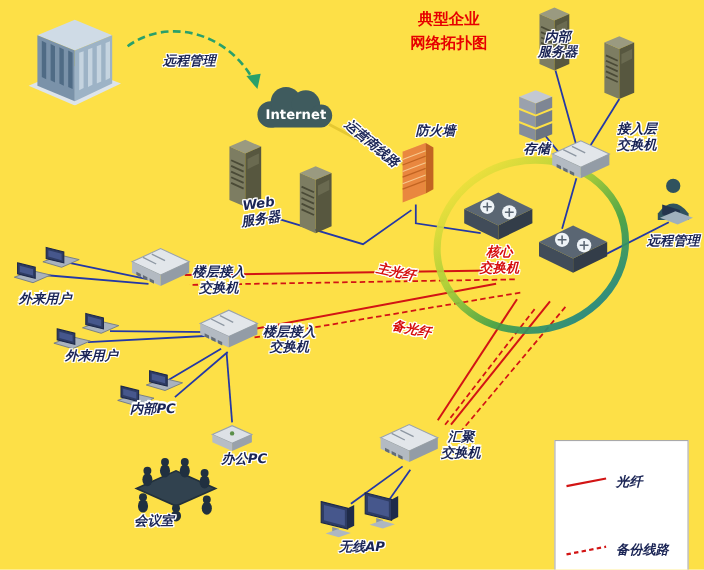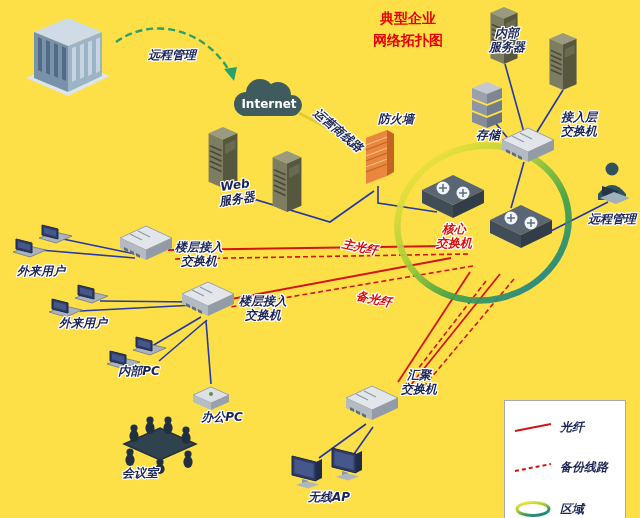--- a/index.html
+++ b/index.html
@@ -331,46 +331,32 @@
   <div class="lbl red" style="left:352px;top:292px;width:44px;transform:rotate(12deg)">备光纤</div>
   <div class="lbl" style="left:170px;top:240px;width:58px">楼层接入
 交换机</div>
   <div class="lbl" style="left:234px;top:294px;width:58px">楼层接入
 交换机</div>
   <div class="lbl" style="left:10px;top:264px;width:62px">外来用户</div>
   <div class="lbl" style="left:52px;top:316px;width:62px">外来用户</div>
   <div class="lbl" style="left:110px;top:364px;width:58px">内部PC</div>
   <div class="lbl" style="left:194px;top:410px;width:56px">办公PC</div>
   <div class="lbl" style="left:114px;top:466px;width:52px">会议室</div>
-  <div class="lbl" style="left:396px;top:368px;width:46px">汇聚
+  <div class="lbl" style="left:396px;top:390px;width:46px">汇聚
 交换机</div>
   <div class="lbl" style="left:300px;top:490px;width:58px">无线AP</div>
 
   <div class="legend">
     <div class="legend-row">
       <svg width="40" height="16" viewBox="0 0 40 16">
         <line x1="2" y1="12" x2="38" y2="5" stroke="#d21414" stroke-width="2"></line>
       </svg>
       <span>光纤</span>
     </div>
     <div class="legend-row">
       <svg width="40" height="16" viewBox="0 0 40 16">
         <line x1="2" y1="12" x2="38" y2="5" stroke="#d21414" stroke-width="2" stroke-dasharray="4,3"></line>
       </svg>
       <span>备份线路</span>
     </div>
-    <div class="legend-row">
-      <svg width="40" height="20" viewBox="0 0 40 20">
-        <defs>
-          <linearGradient id="rg2" x1="0.2" y1="0" x2="0.8" y2="1">
-            <stop offset="0" stop-color="#f4e23c"></stop>
-            <stop offset="0.38" stop-color="#a9cf38"></stop>
-            <stop offset="0.68" stop-color="#43a047"></stop>
-            <stop offset="1" stop-color="#17808f"></stop>
-          </linearGradient>
-        </defs>
-        <ellipse cx="20" cy="10" rx="16" ry="6.5" fill="none" stroke="url(#rg2)" stroke-width="3"></ellipse>
-      </svg>
-      <span>区域</span>
-    </div>
   </div>
 
 </div>
 
 </body></html>

